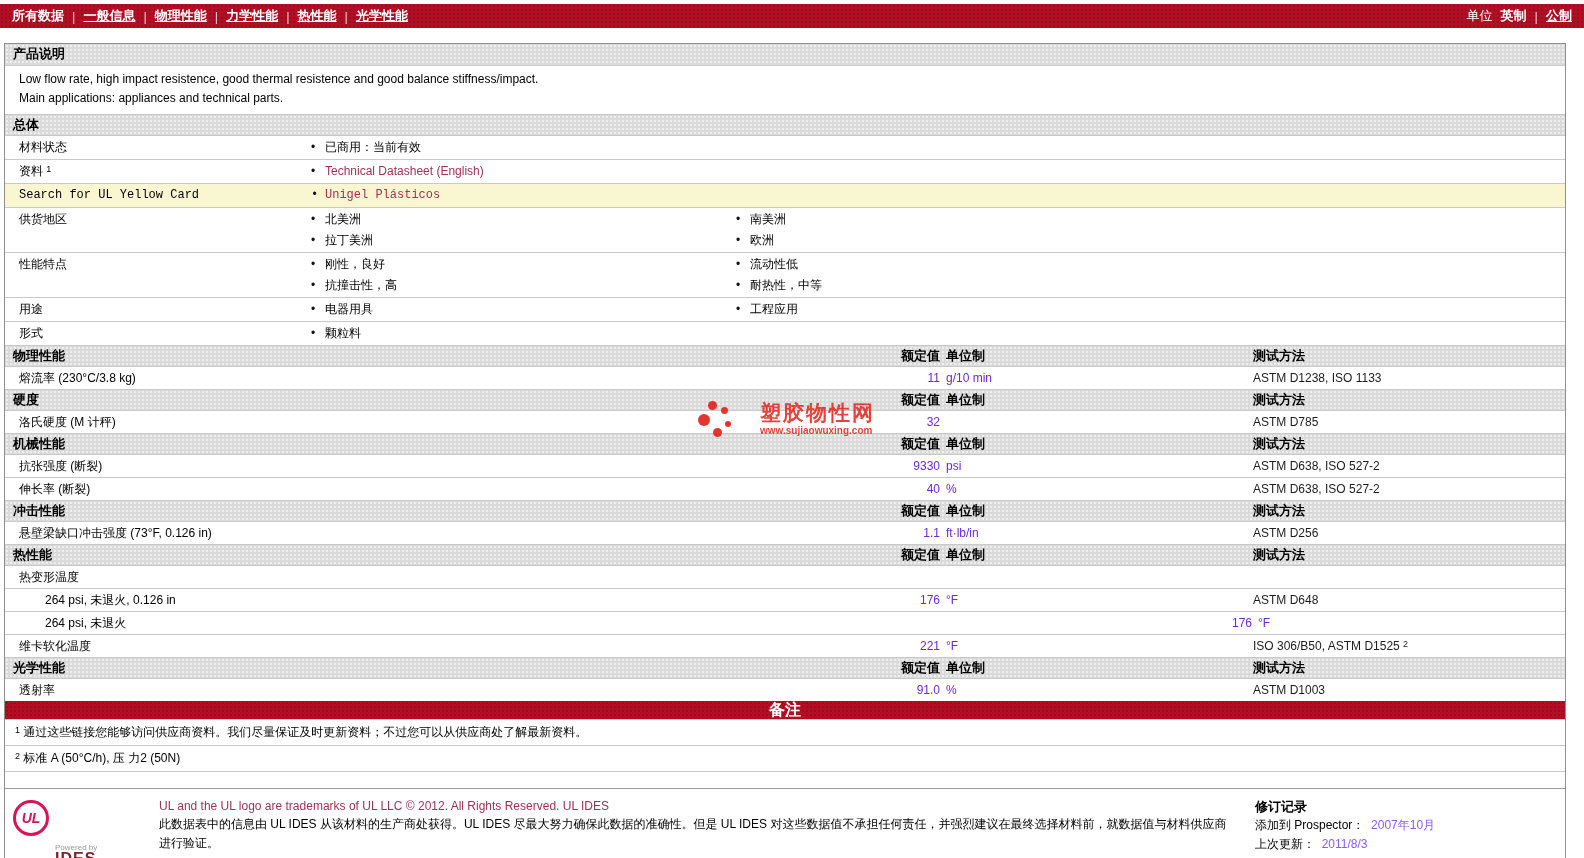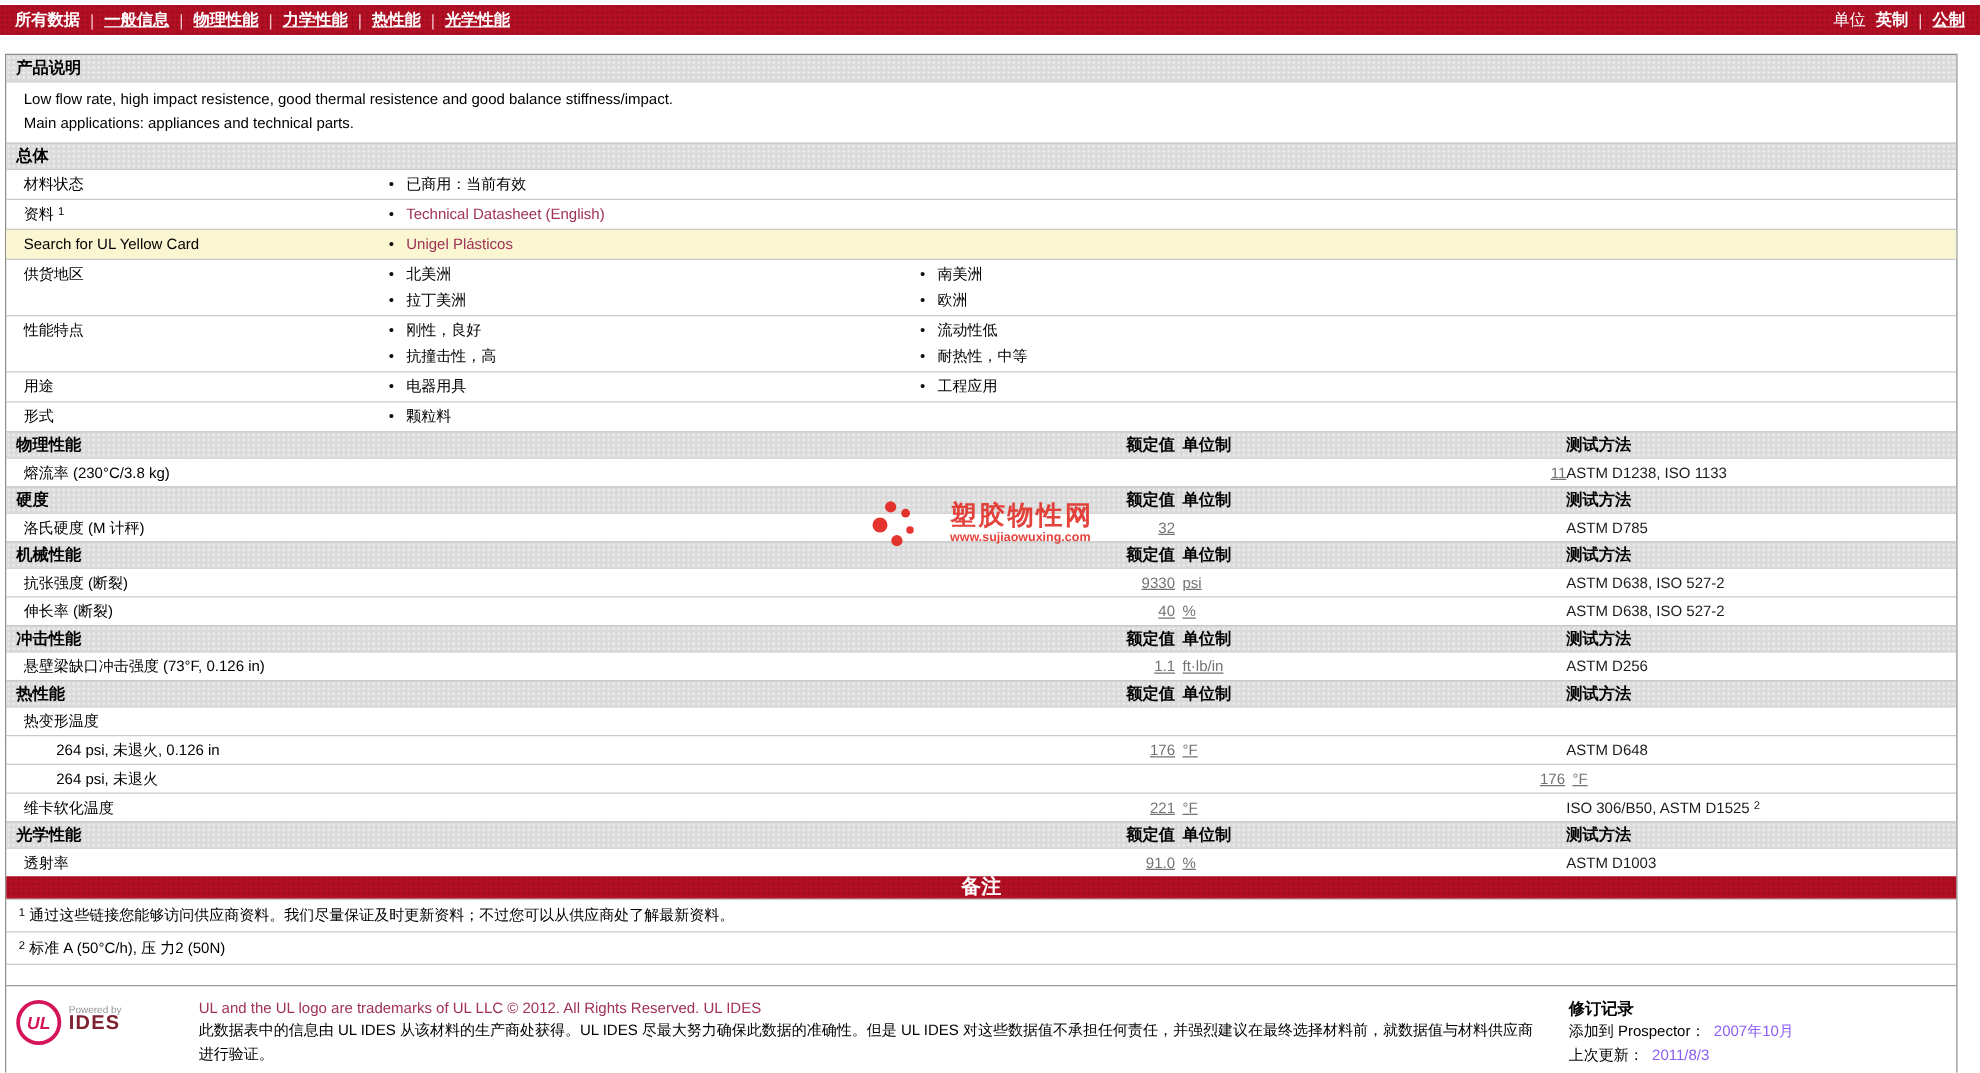--- a/index.html
+++ b/index.html
@@ -35,59 +35,59 @@
   }
   .desc-block { border-top:1px solid #C9C9C9; padding:4px 0 6px 14px; }
   .desc-block .dline { line-height:19px; }
 
   .g-row { display:flex; border-top:1px solid #C9C9C9; padding:1px 0; }
   .g-label { width:298px; padding-left:14px; line-height:21px; }
   .g-col1 { width:425px; }
   .g-col2 { flex:1; }
   .bullet { display:flex; line-height:21px; }
   .bullet .b { padding-left:8px; width:22px; color:#111; }
-  .yellow { background:#FAF6D2; }
+  .yellow { background:#FAF6D2;font-family:Liberation Mono, monospace; }
   .maroon { color:#A03255; cursor:pointer; }
   sup { font-size:9px; vertical-align:top; position:relative; top:-2px; }
 
   .p-hdr {
     display:flex; height:21px; line-height:20px; font-weight:bold; font-size:13px;
     border-top:1px solid #C9C9C9;
     background-color:#DADADA;
     background-image:radial-gradient(rgba(255,255,255,0.55) 1px, transparent 1px);
     background-size:4px 4px;
   }
   .ph-name { flex:1; padding-left:8px; }
   .p-val  { width:120px; text-align:right; }
   .p-unit { width:313px; padding-left:6px; }
   .p-method { width:312px; }
   .p-row { display:flex; height:23px; line-height:22px; border-top:1px solid #C9C9C9; }
   .p-row .p-name { flex:1; padding-left:14px; }
   .p-row .p-name.indent { padding-left:40px; color:#000000; }
-  .p-row .p-val, .p-row .p-unit { color:#737373;text-decoration:underline; }
+  .p-row .p-val, .p-row .p-unit { color:#6d28d9; }
   .p-row .p-method { color:#1c1c1c; }
 
   .banner {
     height:18px; line-height:18px; text-align:center; color:#fff; font-weight:bold; font-size:16px;
     background-color:#B30F24;
     background-image:radial-gradient(rgba(0,0,0,0.14) 1px, transparent 1px);
     background-size:4px 4px;
   }
   .note-row { border-top:1px solid #C9C9C9; padding:3px 0 4px 10px; line-height:18px; }
   .spacer { height:17px; border-top:1px solid #C9C9C9; }
 
   .footer { border-top:1px solid #9A9A9A; display:flex; padding:8px 10px 10px 8px; min-height:70px; }
   .logo-block { width:146px; display:flex; align-items:flex-start; padding-top:3px; }
   .ul-circle {
     width:36px; height:36px; border:3px solid #D5145A; border-radius:50%;
     color:#D5145A; font-weight:bold; font-size:14px; font-style:italic;
     display:flex; align-items:center; justify-content:center; flex-shrink:0;
   }
   .ides-wrap { margin-left:6px; line-height:11px; padding-top:2px; }
-  .powered { font-size:8px; color:#999; display:block; }
+  .powered { font-size:8px; color:#999; display:block;margin-top:40px; }
   .ides-name { font-size:16px; font-weight:bold; color:#7E2230; letter-spacing:1px; }
   .foot-mid { flex:1; padding-right:18px; }
   .tm-line { color:#A03255; line-height:18px; }
   .disclaimer { color:#000; line-height:19px; }
   .revision { width:300px; line-height:19px; }
   .rev-title { font-weight:bold; font-size:13px; }
   .rev-val { color:#8b5cf6; }
 
   .watermark { position:absolute; left:698px; top:401px; display:flex; opacity:0.92; pointer-events:none; z-index:5;gap:20px; }
   .wm-dots { position:relative; width:40px; height:44px; }
@@ -243,20 +243,21 @@
 
   <div class="p-hdr">
     <div class="ph-name">物理性能</div>
     <div class="p-val">额定值</div>
     <div class="p-unit">单位制</div>
     <div class="p-method">测试方法</div>
   </div>
   <div class="p-row">
     <div class="p-name">熔流率  (230°C/3.8 kg)</div>
     <div class="p-val">11</div>
+    <div class="p-unit">g/10 min</div>
     <div class="p-method">ASTM D1238, ISO 1133</div>
   </div>
 
   <div class="p-hdr">
     <div class="ph-name">硬度</div>
     <div class="p-val">额定值</div>
     <div class="p-unit">单位制</div>
     <div class="p-method">测试方法</div>
   </div>
   <div class="p-row">

